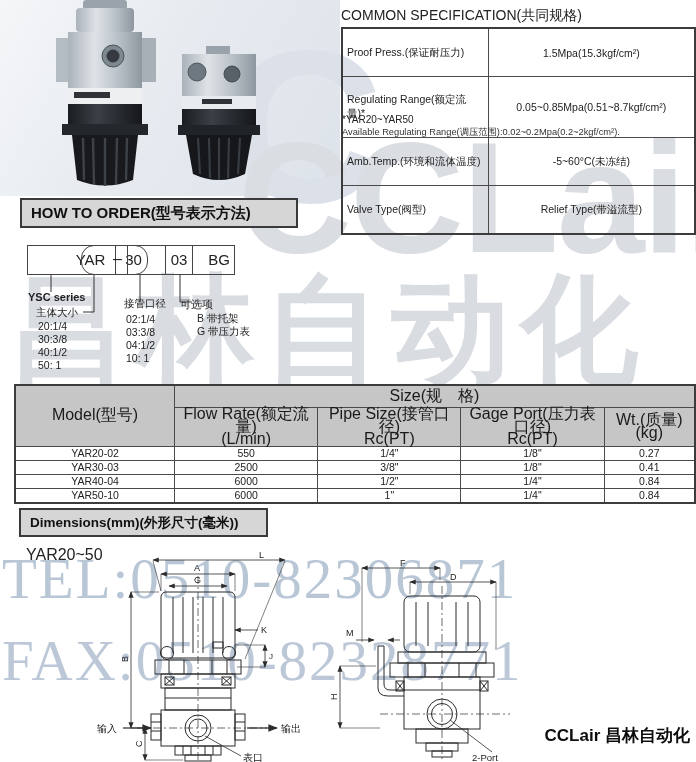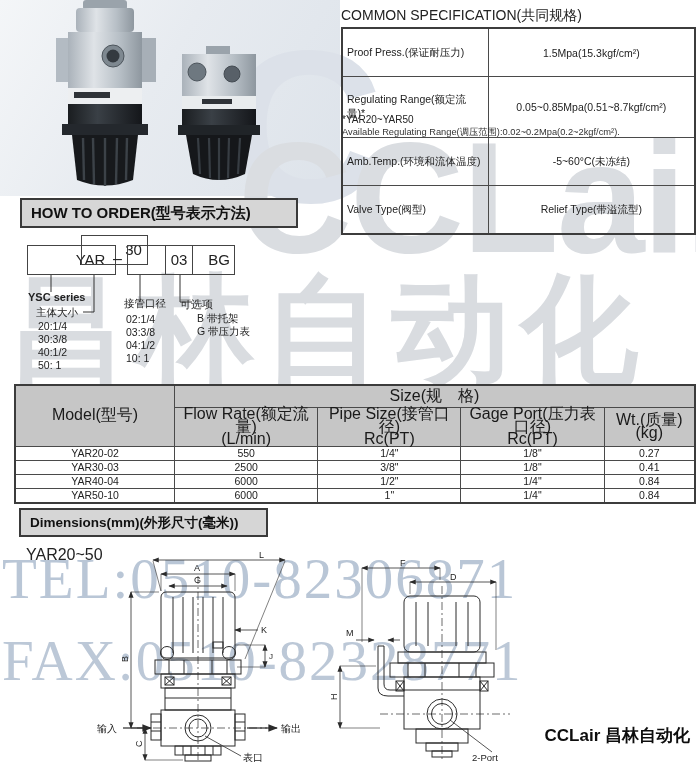--- a/index.html
+++ b/index.html
@@ -128,21 +128,21 @@
         <td class="lbl">Valve Type(阀型)</td>
         <td class="val">Relief Type(带溢流型)</td>
       </tr>
 </tbody>
   </table>
 <div class="abs fn1">*YAR20~YAR50</div>
 <div class="abs fn2">Available Regulating Range(调压范围):0.02~0.2Mpa(0.2~2kgf/cm²).</div>
 
 <div class="abs bar bar-hto">HOW  TO ORDER(型号表示方法)</div>
 <div class="abs code-box" style="left:27px;top:245px;width:49px;">YAR</div>
-<div class="abs code-box" style="left:81px;top:235px;width:27px;">30</div>
+<div class="abs code-box" style="left:81px;top:245px;width:27px;border-radius:13px;">30</div>
 <div class="abs code-dash" style="left:108px;top:245px;width:19px;">–</div>
 <div class="abs code-box" style="left:127px;top:245px;width:26px;">03</div>
 <div class="abs code-box" style="left:165px;top:245px;width:30px;">BG</div>
 
 <svg class="abs layer" style="left:20px;top:275px;" width="300" height="110" viewBox="0 0 300 110">
   <g stroke="#333" stroke-width="1" fill="none">
     <line x1="31" y1="0" x2="31" y2="17"></line>
     <line x1="74" y1="0" x2="74" y2="37"></line>
       <line x1="63" y1="37" x2="74" y2="37"></line>
     <line x1="120" y1="0" x2="120" y2="27"></line>

